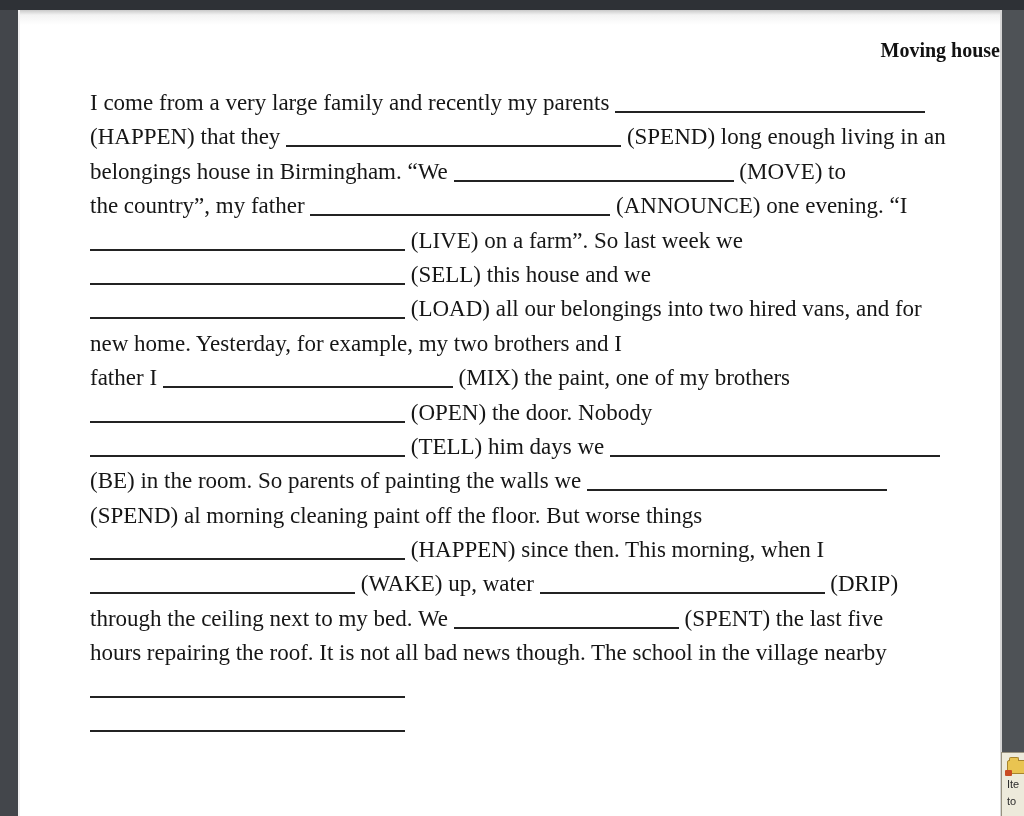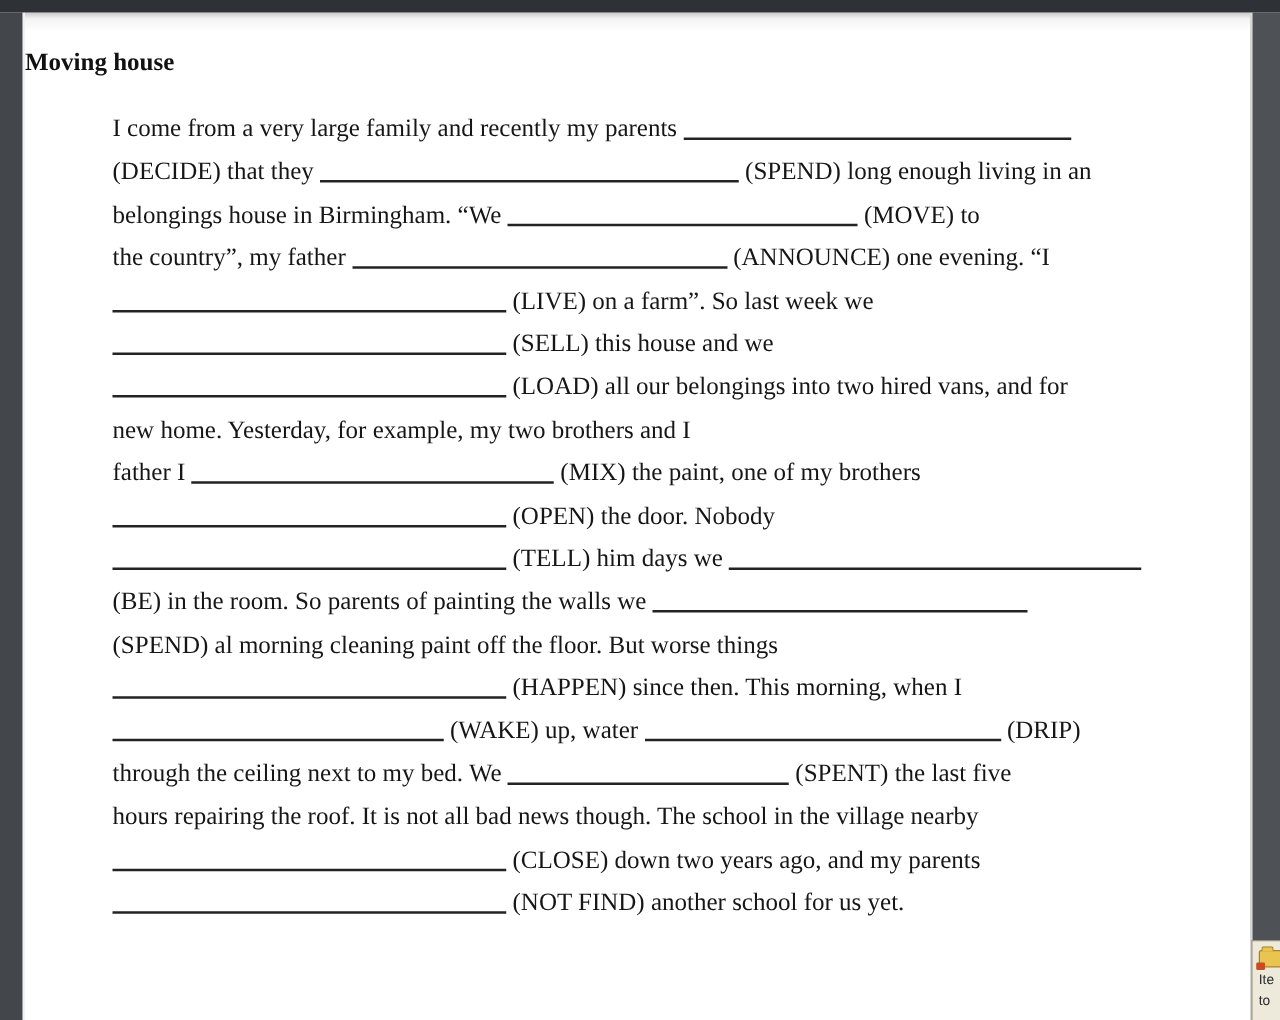--- a/index.html
+++ b/index.html
@@ -32,30 +32,30 @@
     position: absolute; left: 18px; top: 10px;
     width: 984px; height: 806px;
     box-sizing: border-box;
     border-left: 2px solid #f2f2f2;
     border-right: 2px solid #d6d6d6;
     background: linear-gradient(#c9c9c9 0px, #f3f3f3 5px, #ffffff 15px);
     z-index: 1;
   }
   .doc-title {
     margin: 29px 0 0 0;
-    text-align: left;
+    text-align: right;
     font-size: 20px;
     font-weight: bold;
     color: #111111;
   }
   .exercise {
     position: absolute;
     left: 70px; top: 76px;
     width: 848px;
-    font-size: 20px;
+    font-size: 23px;
     color: #161616;
   }
   .line {
     height: 34.4px;
     line-height: 34.4px;
     white-space: nowrap;
   }
   .blank {
     display: inline-block;
     height: 12px;
@@ -109,38 +109,38 @@
 <body>
 
 <div class="top-bar"></div>
 <div class="left-bar"></div>
 <div class="right-bar"></div>
 
 <div class="page">
   <h1 class="doc-title">Moving house</h1>
   <div class="exercise" id="exercise">
       <div class="line"><span>I come from a very large family and recently my parents </span><span class="blank" style="width: 310px;"></span></div>
-      <div class="line"><span>(DECIDE) that they </span><span class="blank" style="width: 335px;"></span><span> (SPEND) long enough living in an</span></div>
+      <div class="line"><span>(HAPPEN) that they </span><span class="blank" style="width: 335px;"></span><span> (SPEND) long enough living in an</span></div>
       <div class="line"><span>belongings house in Birmingham. “We </span><span class="blank" style="width: 280px;"></span><span> (MOVE) to</span></div>
       <div class="line"><span>the country”, my father </span><span class="blank" style="width: 300px;"></span><span> (ANNOUNCE) one evening. “I</span></div>
       <div class="line"><span class="blank" style="width: 315px;"></span><span> (LIVE) on a farm”. So last week we</span></div>
       <div class="line"><span class="blank" style="width: 315px;"></span><span> (SELL) this house and we</span></div>
       <div class="line"><span class="blank" style="width: 315px;"></span><span> (LOAD) all our belongings into two hired vans, and for</span></div>
       <div class="line"><span>new home. Yesterday, for example, my two brothers and I</span></div>
       <div class="line"><span>father I </span><span class="blank" style="width: 290px;"></span><span> (MIX) the paint, one of my brothers</span></div>
       <div class="line"><span class="blank" style="width: 315px;"></span><span> (OPEN) the door. Nobody</span></div>
       <div class="line"><span class="blank" style="width: 315px;"></span><span> (TELL) him days we </span><span class="blank" style="width: 330px;"></span></div>
       <div class="line"><span>(BE) in the room. So parents of painting the walls we </span><span class="blank" style="width: 300px;"></span></div>
       <div class="line"><span>(SPEND) al morning cleaning paint off the floor. But worse things</span></div>
       <div class="line"><span class="blank" style="width: 315px;"></span><span> (HAPPEN) since then. This morning, when I</span></div>
       <div class="line"><span class="blank" style="width: 265px;"></span><span> (WAKE) up, water </span><span class="blank" style="width: 285px;"></span><span> (DRIP)</span></div>
       <div class="line"><span>through the ceiling next to my bed. We </span><span class="blank" style="width: 225px;"></span><span> (SPENT) the last five</span></div>
       <div class="line"><span>hours repairing the roof. It is not all bad news though. The school in the village nearby</span></div>
-      <div class="line"><span class="blank" style="width: 315px;"></span><span> (CLOSE) down two years ago, and my parents</span></div>
-      <div class="line"><span class="blank" style="width: 315px;"></span><span> (NOT FIND) another school for us yet.</span></div>
+      <div class="line"><span class="blank" style="width: 315px;"></span></div>
+      <div class="line"><span class="blank" style="width: 315px;"></span></div>
     </div>
 </div>
 
 <div class="corner-widget">
   <div class="folder-icon"></div>
   <div class="corner-label">Ite</div>
   <div class="corner-label">to</div>
 </div>
 
 </body></html>

